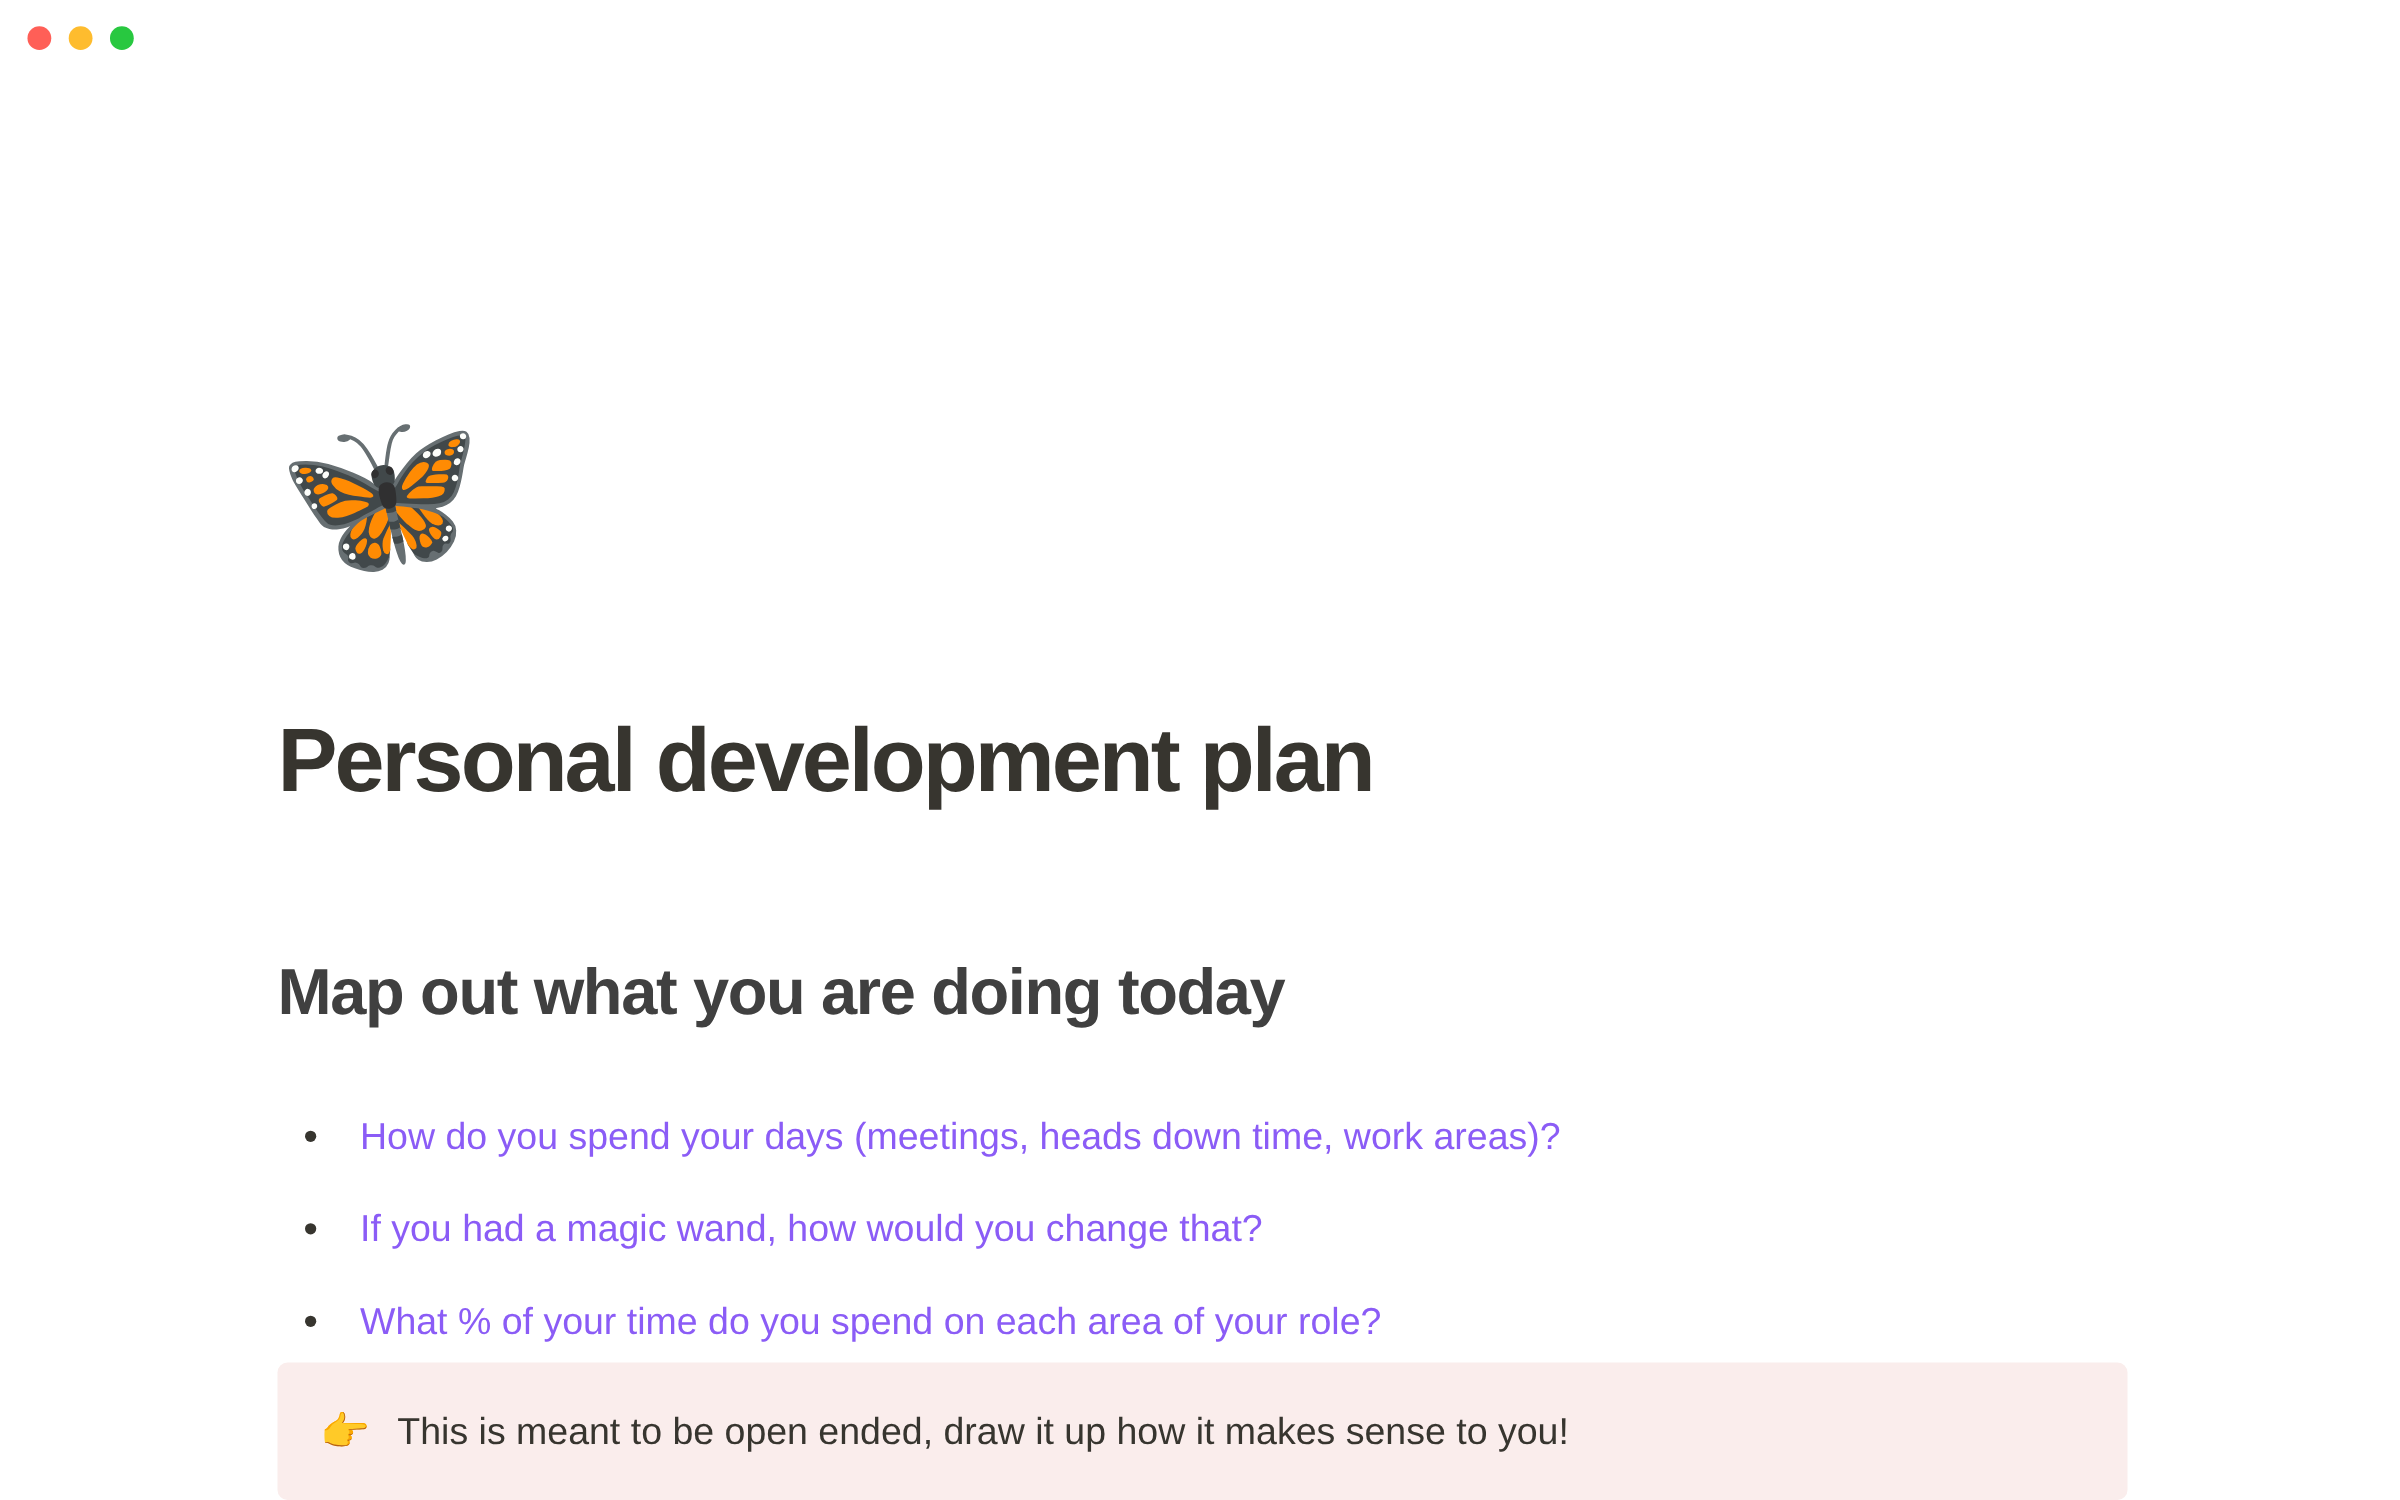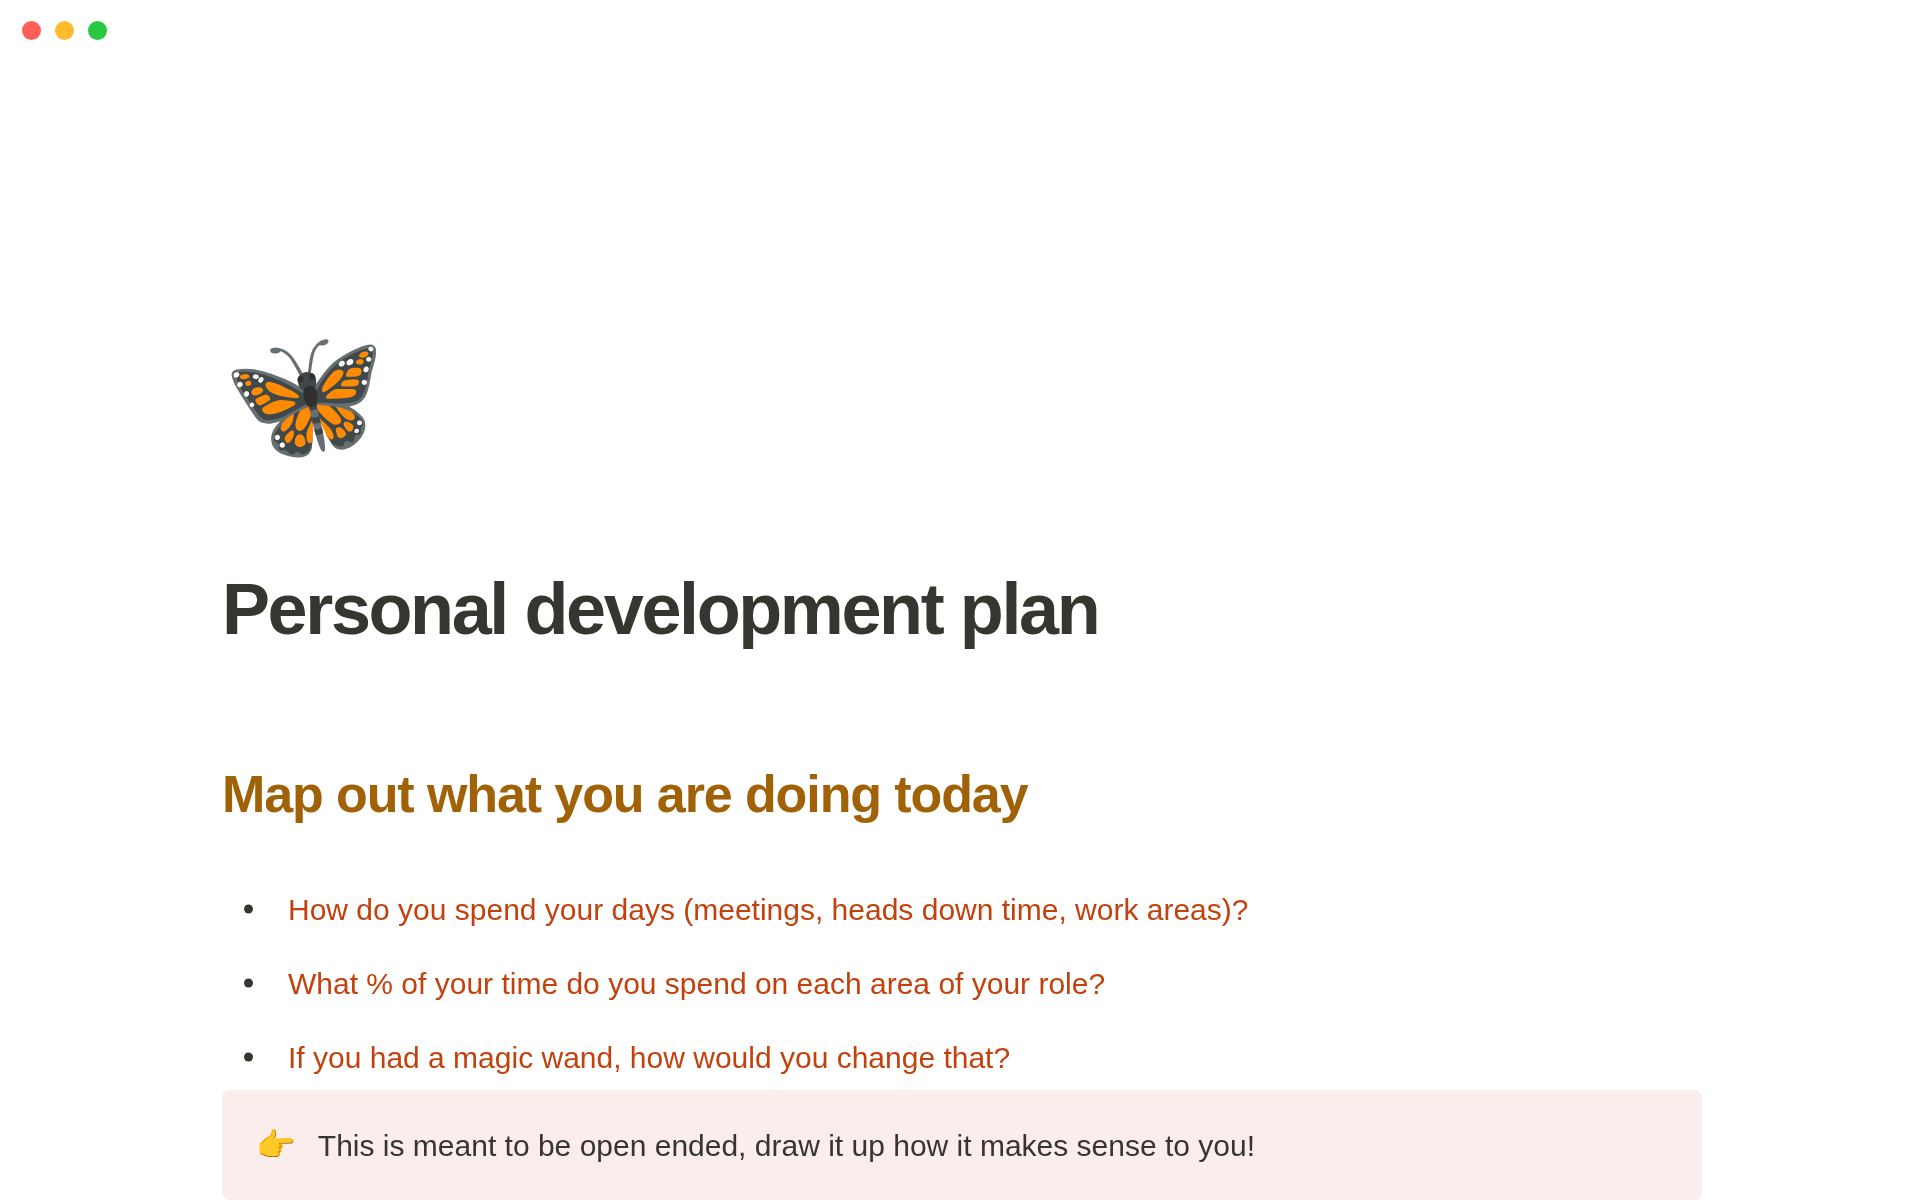--- a/index.html
+++ b/index.html
@@ -78,42 +78,42 @@
   #section-heading {
     position: absolute;
     left: 222px;
     top: 766px;
     width: 1500px;
     margin: 0;
     font-size: 52px;
     font-weight: 700;
     letter-spacing: -1.1px;
     line-height: 1.1;
-    color: #a16207;
+    color: #404040;
     white-space: nowrap;
   }
 
   #bullet-list {
     position: absolute;
     left: 222px;
     top: 872px;
     width: 1500px;
     margin: 0;
     padding: 0;
     list-style: none;
   }
   .bullet-item {
     position: relative;
     height: 74px;
     display: flex;
     align-items: center;
     padding-left: 66px;
     font-size: 30px;
     line-height: 1.5;
-    color: #c2410c;
+    color: #8b5cf6;
     white-space: nowrap;
   }
   .bullet-marker {
     position: absolute;
     left: 22px;
     top: 50%;
     transform: translateY(-50%);
     width: 9px;
     height: 9px;
     border-radius: 50%;
@@ -166,25 +166,25 @@
 
   <h2 id="section-heading">Map out what you are doing today</h2>
 
   <ul id="bullet-list">
     <li class="bullet-item">
       <span class="bullet-marker"></span>
       <span>How do you spend your days (meetings, heads down time, work areas)?</span>
     </li>
     <li class="bullet-item">
       <span class="bullet-marker"></span>
-      <span>What % of your time do you spend on each area of your role?</span>
+      <span>If you had a magic wand, how would you change that?</span>
     </li>
     <li class="bullet-item">
       <span class="bullet-marker"></span>
-      <span>If you had a magic wand, how would you change that?</span>
+      <span>What % of your time do you spend on each area of your role?</span>
     </li>
   </ul>
 
   <div id="callout-box">
     <span id="callout-emoji">👉</span>
     <span id="callout-text">This is meant to be open ended, draw it up how it makes sense to you!</span>
   </div>
 
 </div>
 

